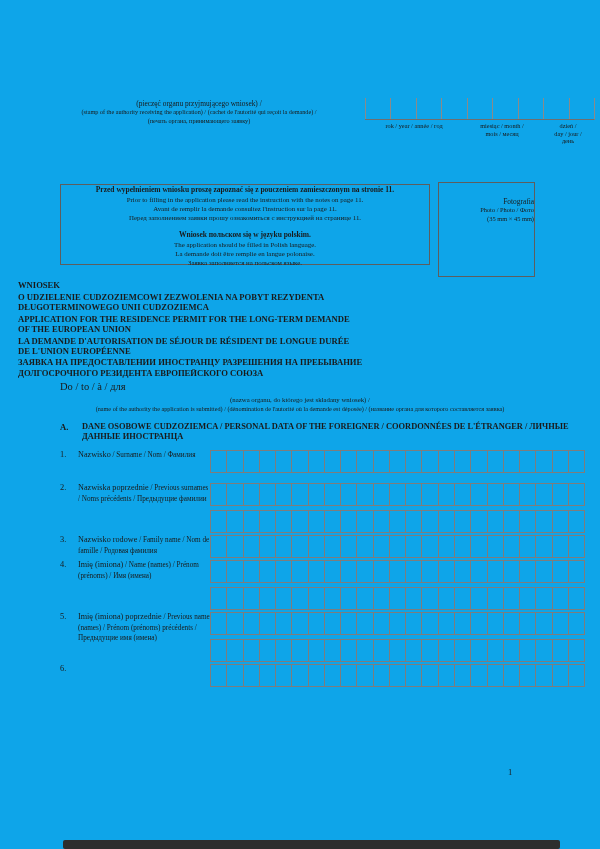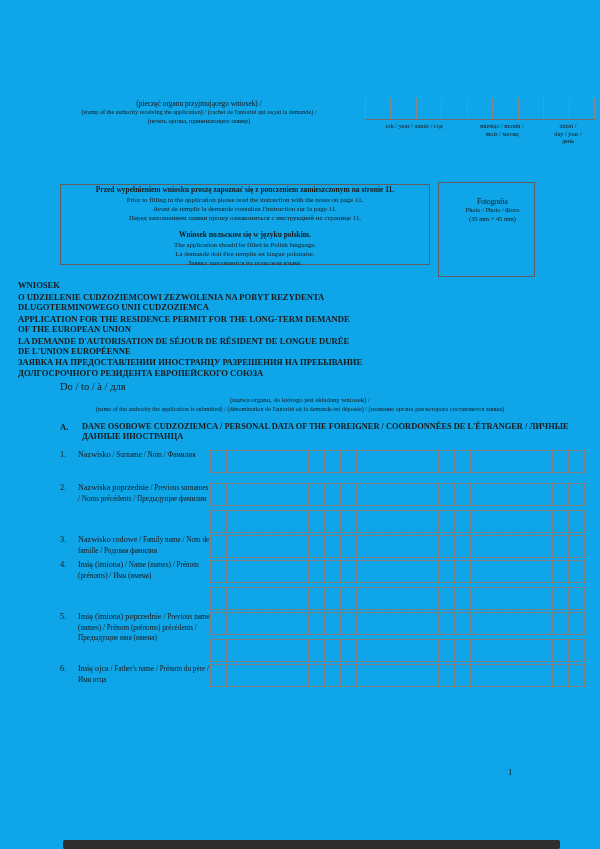--- a/index.html
+++ b/index.html
@@ -24,21 +24,21 @@
   .pd-l1{font-size:7px;line-height:8.8px;}
   .pd-l{font-size:6.2px;line-height:8.4px;}
   
   .notice-box{position:absolute;left:60px;top:184px;width:370px;height:81px;
     border:1px solid #5e5e5e;text-align:center;box-sizing:border-box;}
   .nb-b{font-size:7.5px;font-weight:bold;line-height:9.6px;white-space:nowrap;}
   .nb-r{font-size:6.9px;line-height:9.2px;}
   .nb-gap{height:8px;}
   
   .photo-box{position:absolute;left:438px;top:182px;width:97px;height:95px;
-    border:1px solid #5e5e5e;text-align:center;padding-top:14px;box-sizing:border-box;padding-left:12px;}
+    border:1px solid #5e5e5e;text-align:right;padding-top:14px;box-sizing:border-box;padding-left:12px;}
   .ph-l1{font-size:7.4px;line-height:9px;}
   .ph-l{font-size:6.4px;line-height:8.6px;}
   
   .title-block{position:absolute;left:0;top:280px;width:600px;text-align:left;font-weight:bold;margin-left:18px;}
   .title-line{font-size:8.6px;line-height:10.2px;}
   .tgap{margin-top:1.5px;}
   
   .to-line{position:absolute;left:60px;top:381px;font-size:10.5px;}
   .auth-cap1{position:absolute;left:40px;top:396px;width:520px;text-align:center;font-size:6.8px;}
   .auth-cap2{position:absolute;left:40px;top:405px;width:520px;text-align:center;font-size:6.2px;}
@@ -366,21 +366,20 @@
         <div class="cell"></div>
         <div class="cell"></div>
         <div class="cell"></div>
         <div class="cell"></div>
       </div>
   </div>
 
   <div class="field" style="top:664px;">
     <div class="f-head">
       <span class="f-num">6.</span>
-      <span class="f-label"><span class="fl-pl">Imię ojca</span><span class="fl-rest"> / Father's name / Prénom du père / Имя отца</span></span>
     </div>
     <div class="comb">
         <div class="cell"></div>
         <div class="cell"></div>
         <div class="cell"></div>
         <div class="cell"></div>
         <div class="cell"></div>
         <div class="cell"></div>
         <div class="cell"></div>
         <div class="cell"></div>

